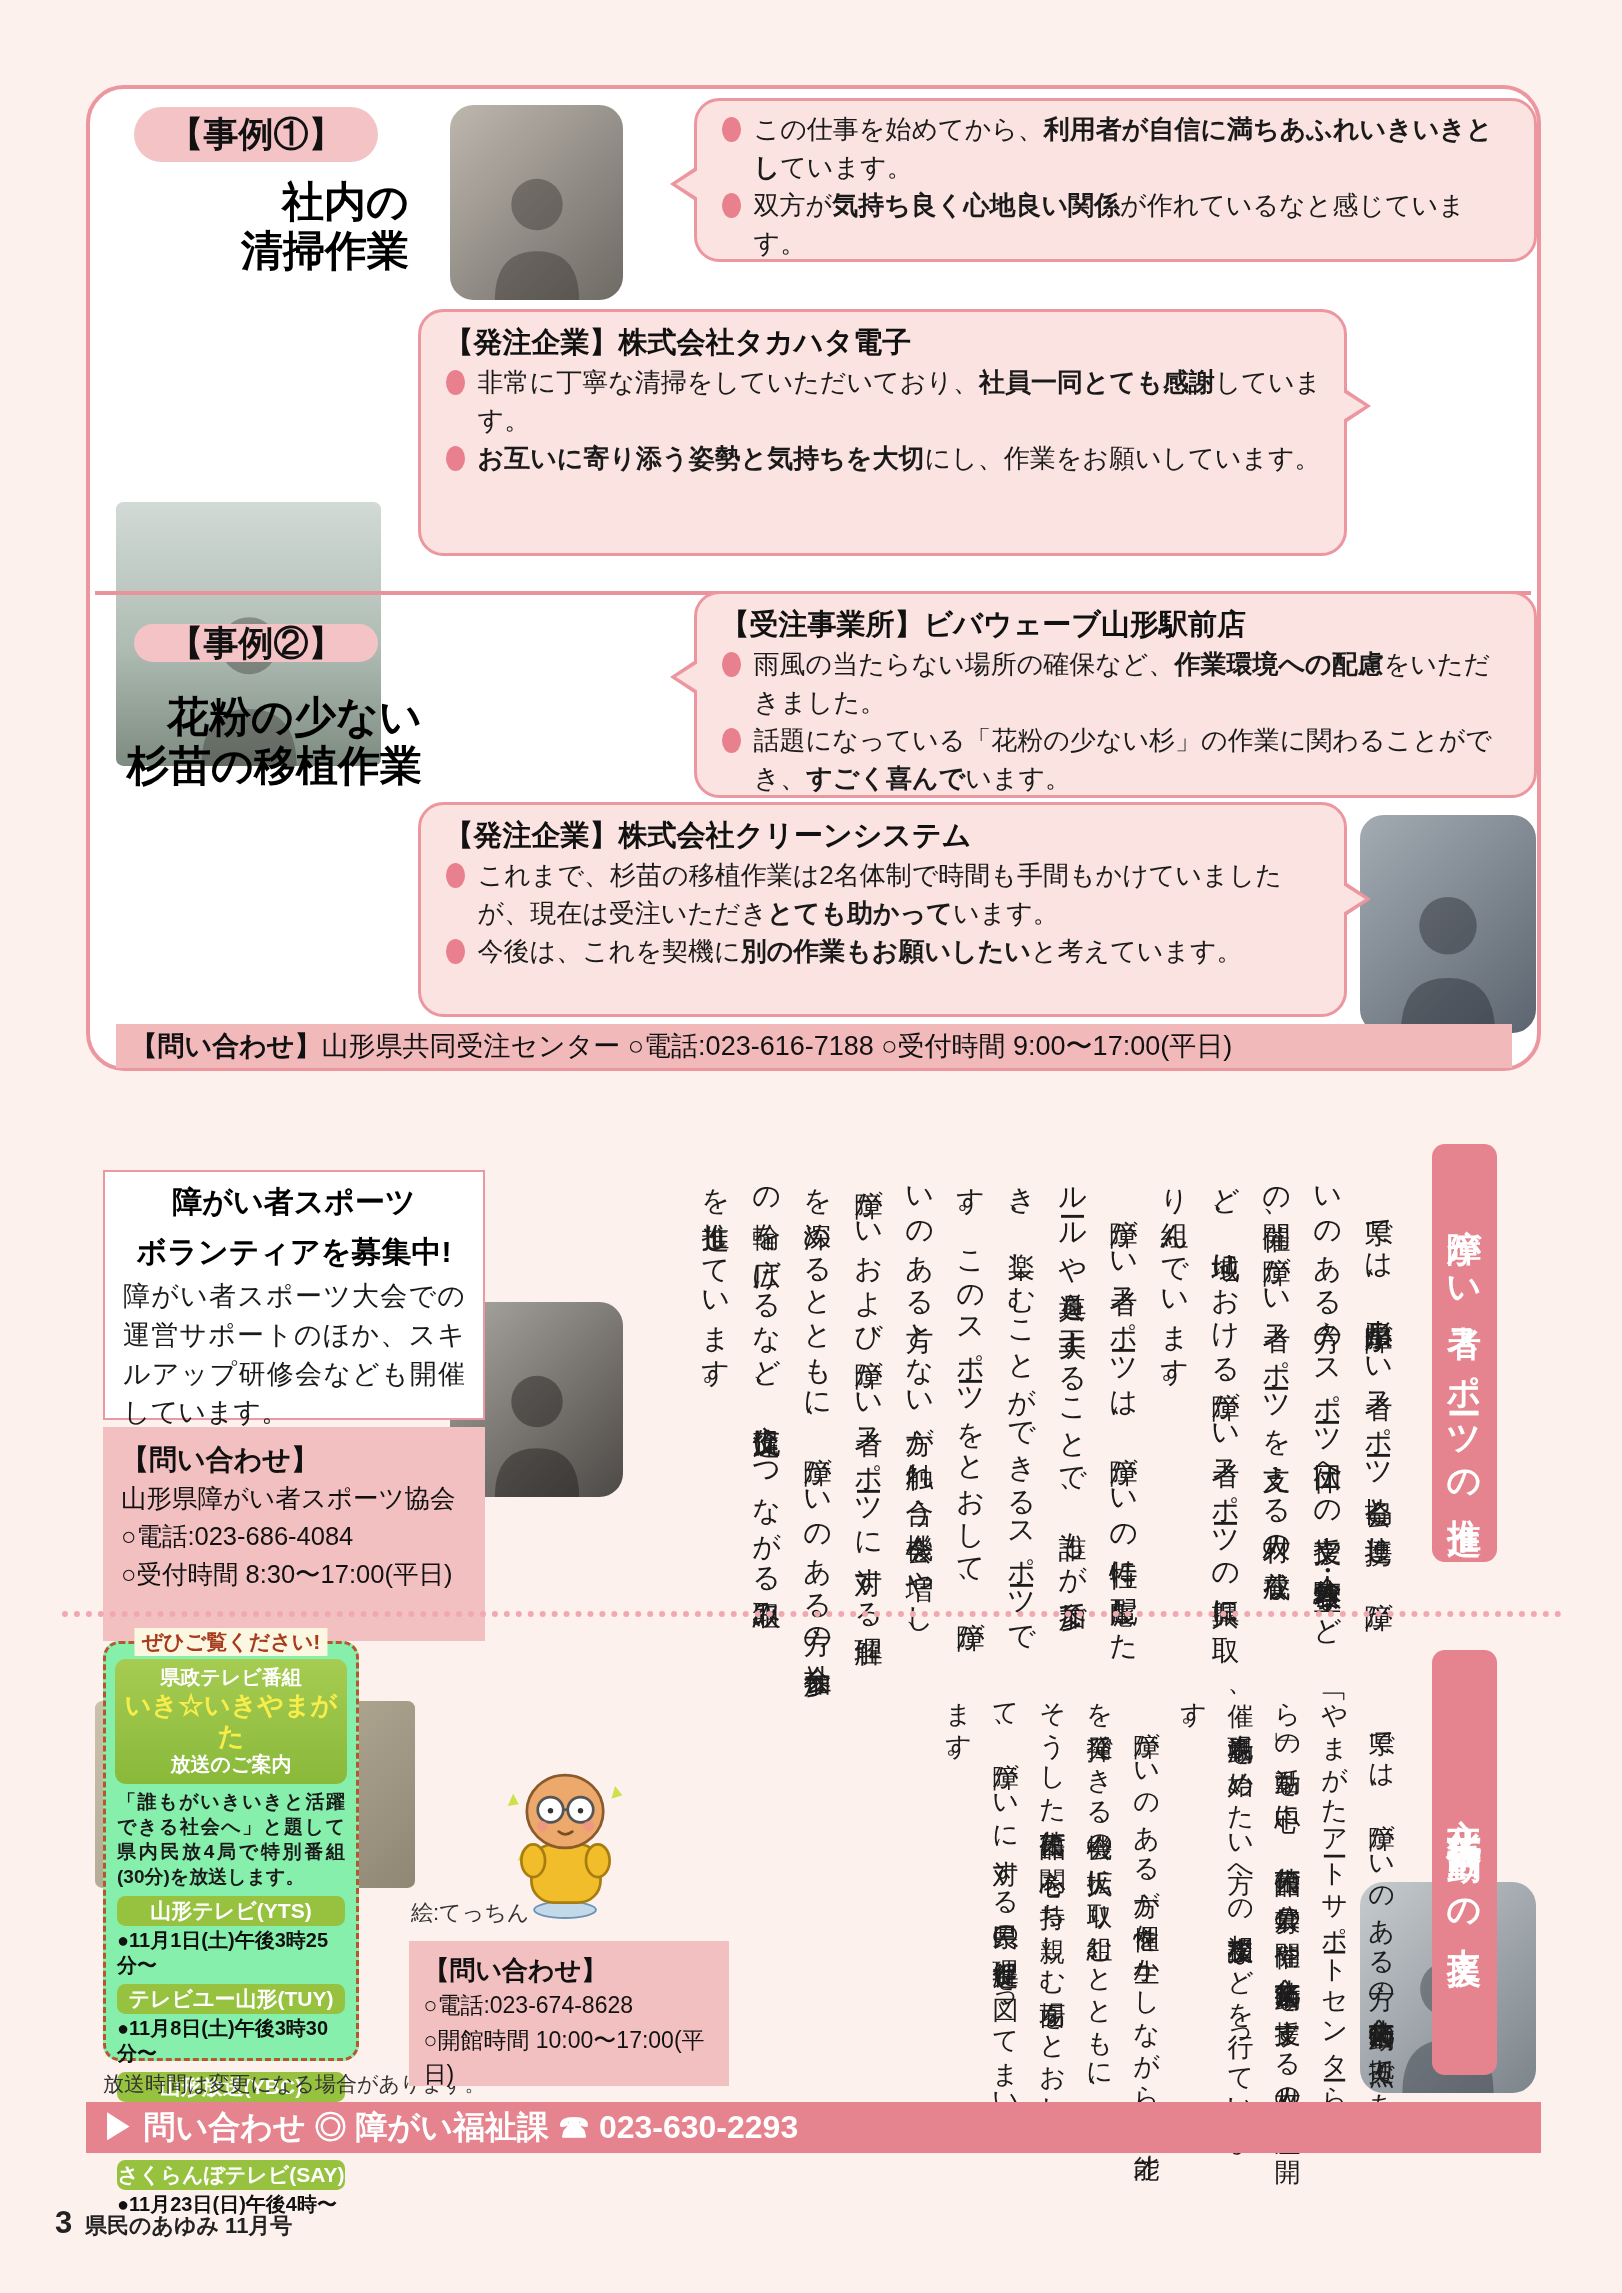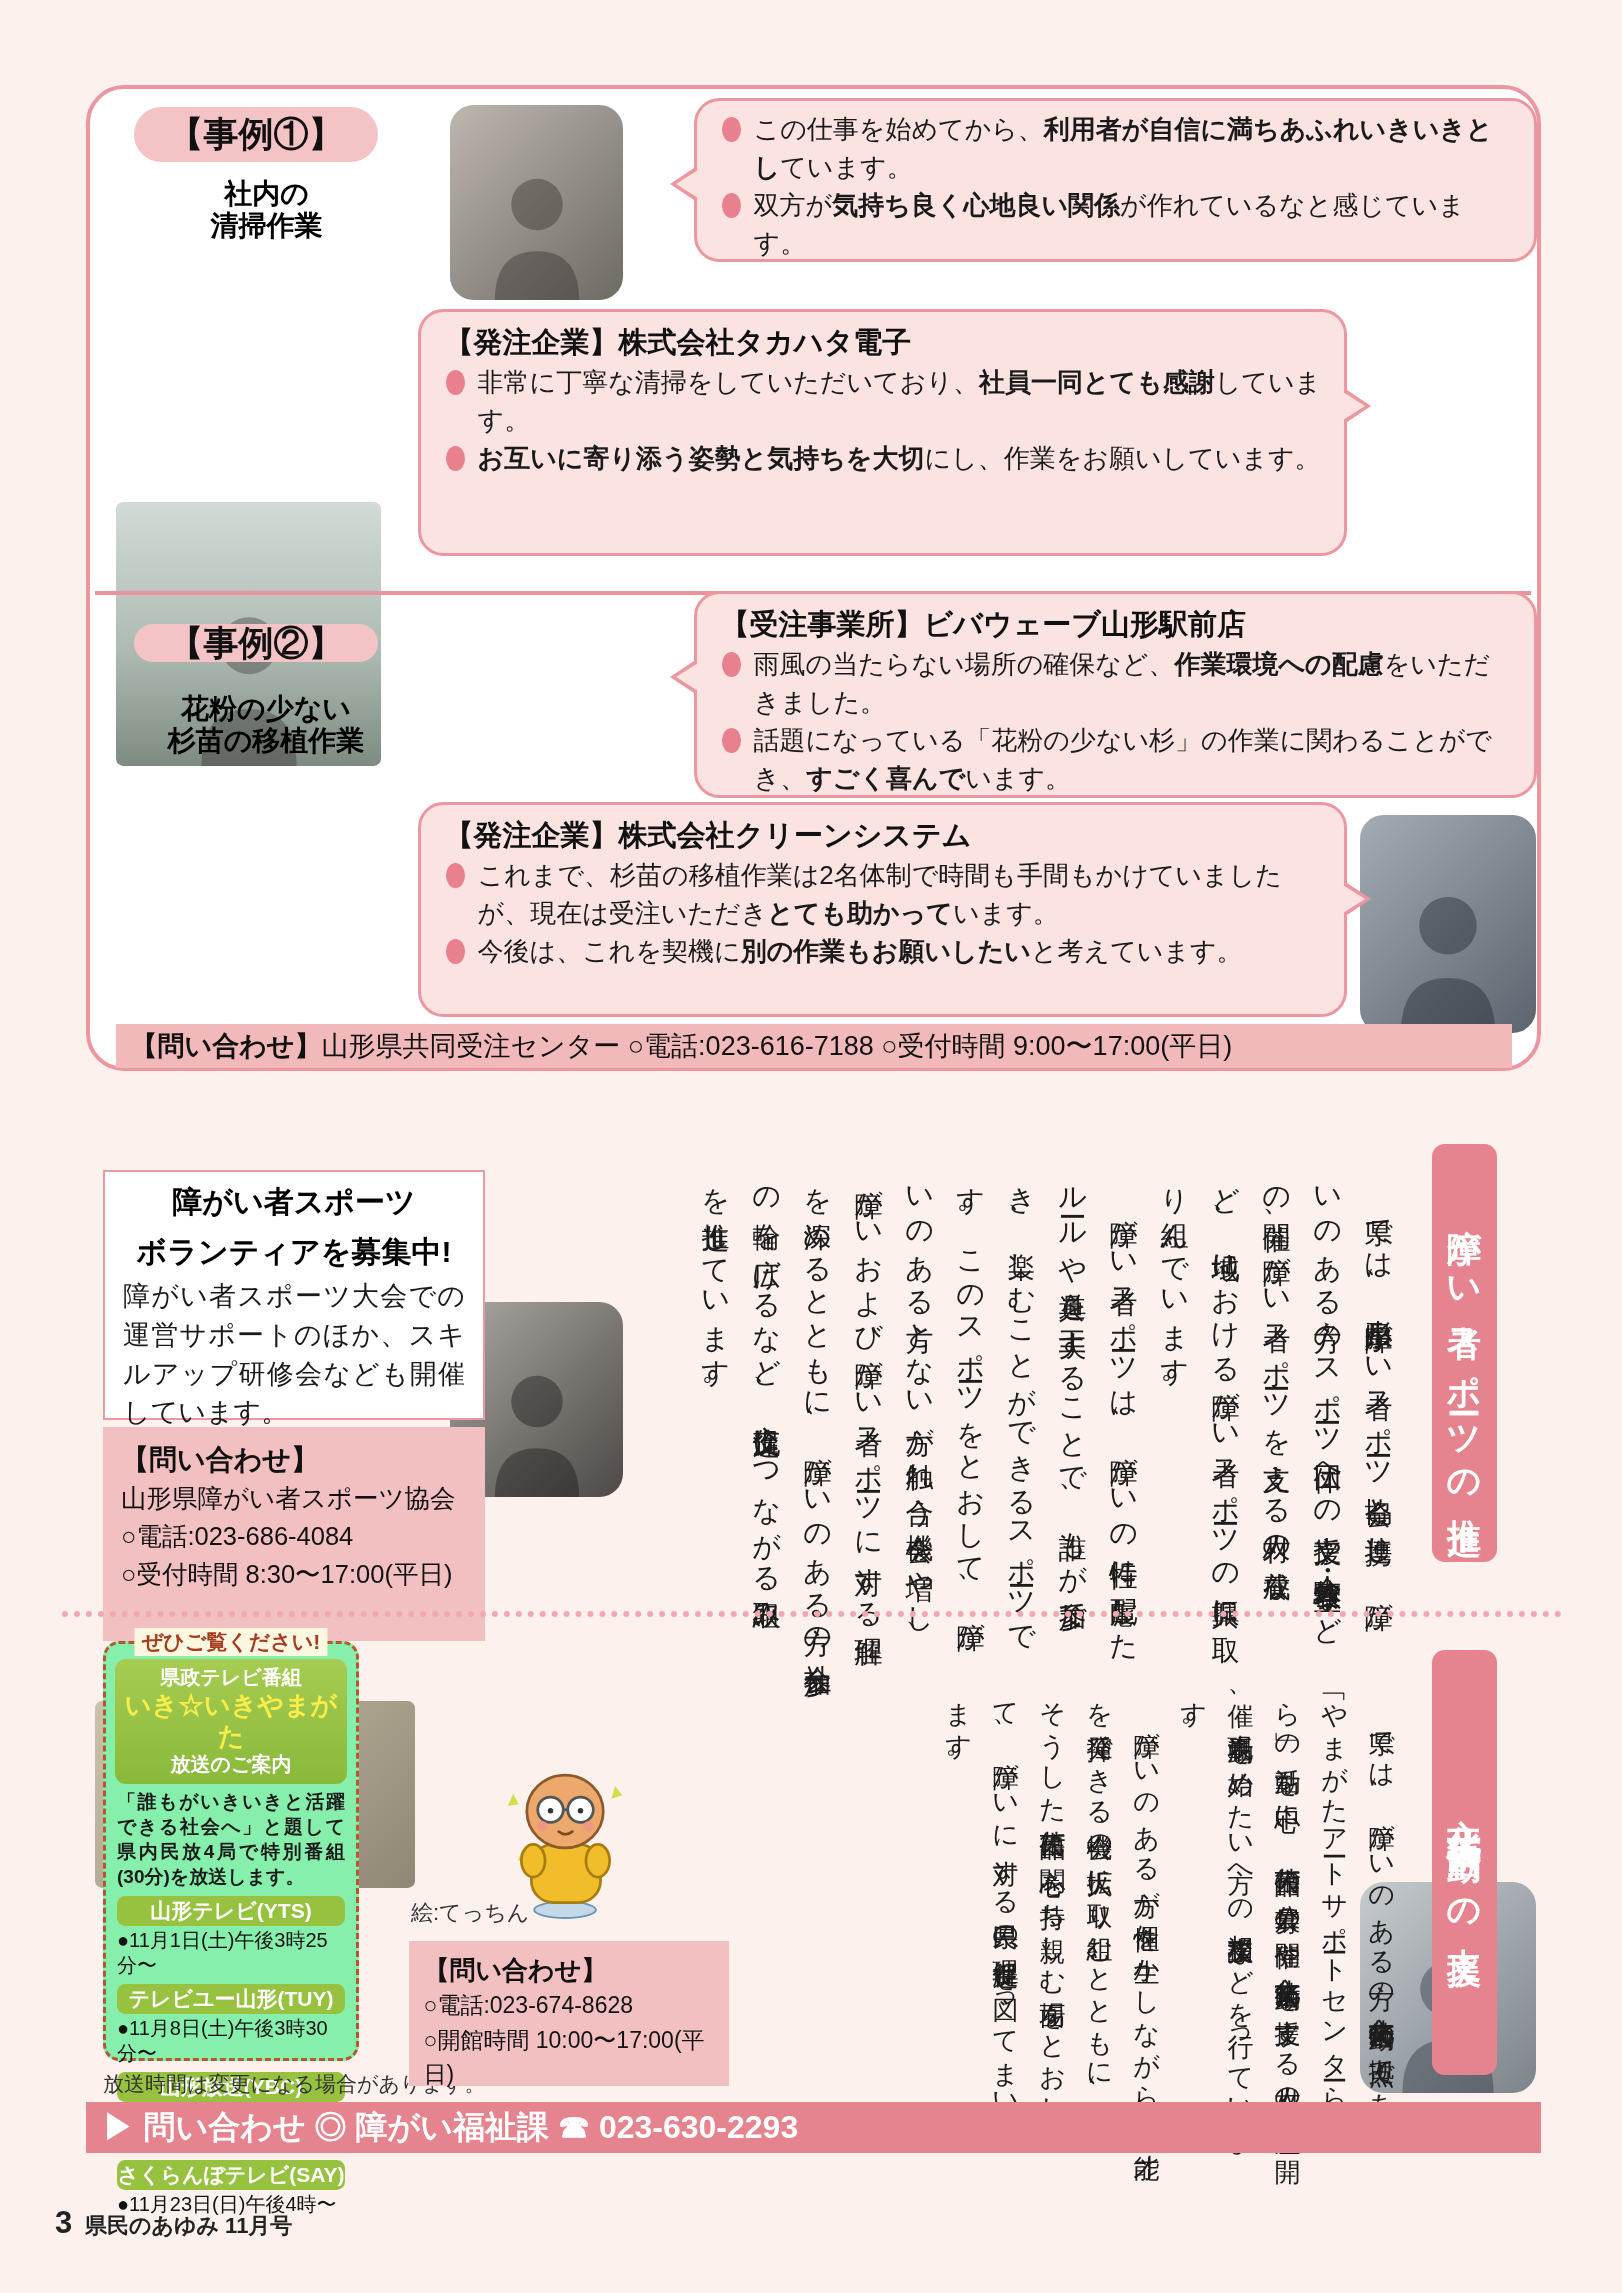--- a/index.html
+++ b/index.html
@@ -5,21 +5,21 @@
   html,body{margin:0;padding:0;background:#e9e2de;}
   .page{position:relative;width:1623px;height:2294px;background:#fdf1ee;
         font-family:"Liberation Sans",sans-serif;overflow:hidden;color:#1a1a1a;}
   .abs{position:absolute;box-sizing:border-box;}
 
   
   .cases-box{left:86px;top:85px;width:1455px;height:986px;background:#fff;
              border:4.5px solid #ec96a0;border-radius:38px;}
   .badge{background:#f4c3c6;border-radius:29px;display:flex;align-items:center;justify-content:center;
          font-weight:bold;font-size:35px;color:#111;}
-  .case-title{font-weight:bold;font-size:28px;line-height:1.16;text-align:center;color:#000;margin-left:12px;}
+  .case-title{font-weight:bold;font-size:42px;line-height:1.16;text-align:right;color:#000;}
   .divider{background:#e9939c;}
 
   .photo{overflow:hidden;position:relative;}
   .portrait{border-radius:23.6px;}
   .photo svg{position:absolute;bottom:0;left:50%;transform:translateX(-50%);height:72%;}
 
   .bubble{background:#fae3e1;border:3.6px solid #ec96a0;border-radius:25.5px;
           padding:9px 20px 7.3px 23.6px;}
   .bh{font-weight:bold;font-size:29px;line-height:42px;color:#111;}
   .bi{position:relative;padding-left:33px;font-size:26px;line-height:38px;color:#1a1a1a;}
@@ -55,21 +55,21 @@
   .tv-box{background:#86efac;border:3.6px dashed #b4592f;border-radius:16.4px;}
   .tv-ribbon{position:absolute;top:-16.4px;left:50%;transform:translateX(-50%);background:#fbf7e0;
              color:#a63b1e;font-weight:bold;font-size:21px;padding:0 7.3px;white-space:nowrap;}
   .tv-head{margin:14.5px 9px 5.5px;background:linear-gradient(#a6cc52,#89b93a);border-radius:11px;
            text-align:center;padding:6.4px 1.8px;}
   .tv-head .l1,.tv-head .l3{color:#fff;font-weight:bold;font-size:20px;line-height:1.25;}
   .tv-head .l2{color:#f9ed4a;font-weight:bold;font-size:26px;line-height:1.2;}
   .tv-desc{margin:5.5px 11px 1.8px;font-size:19px;font-weight:bold;line-height:1.32;text-align:justify;color:#1a1a1a;}
   .st-bar{margin:6.4px 11px 1.8px;background:#97c23f;border-radius:8.2px;color:#fff;font-weight:bold;
           font-size:21px;text-align:center;height:30px;line-height:30px;}
-  .st-time{margin:0 11px;font-size:20px;font-weight:normal;color:#111;line-height:1.25;}
+  .st-time{margin:0 11px;font-size:20px;font-weight:bold;color:#111;line-height:1.25;}
   .tv-note{font-size:21px;color:#333;white-space:nowrap;}
 
   
   .footer-bar{background:#e5848e;color:#fff;display:flex;align-items:center;gap:9px;
               font-weight:bold;font-size:32px;padding-left:16.4px;}
   .page-footer{display:flex;align-items:baseline;gap:12.7px;color:#222;}
   .pf-num{font-weight:bold;font-size:31px;}
   .pf-name{font-weight:bold;font-size:22px;}
   .credit{font-size:22px;color:#333;}
 </style>

